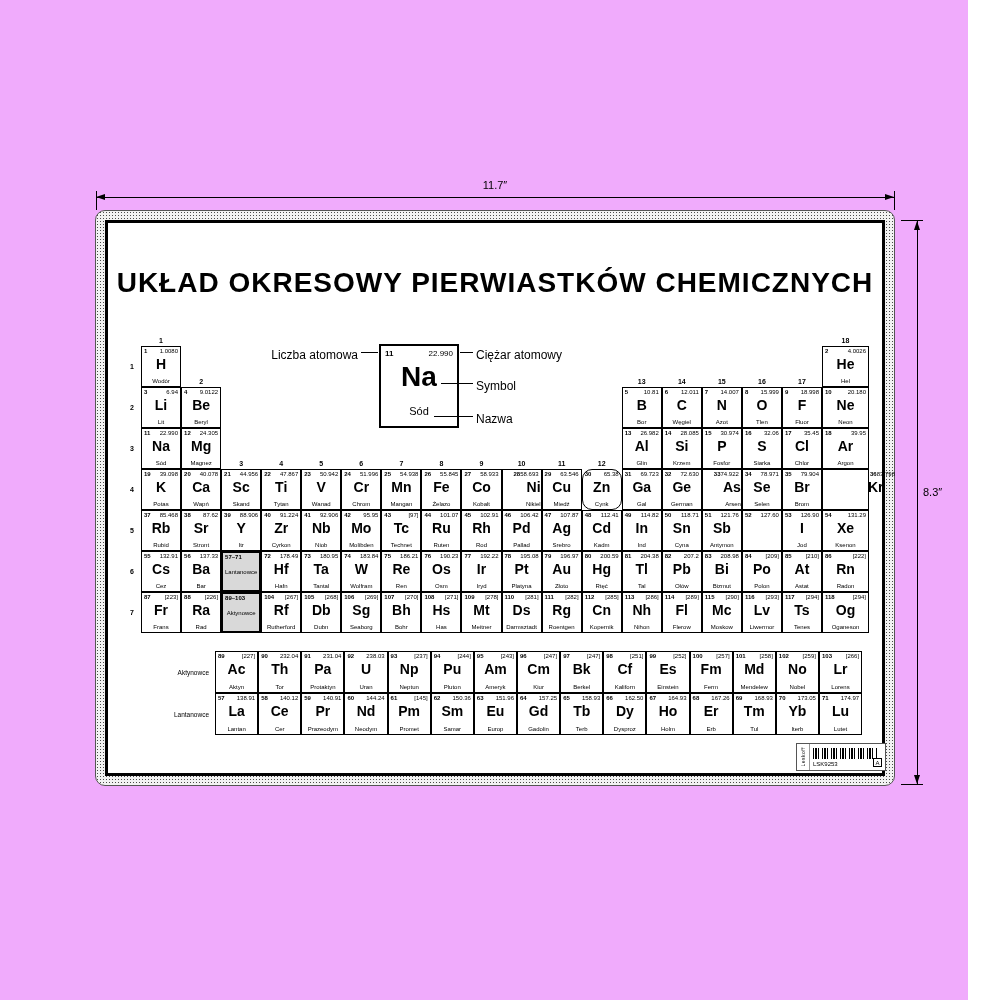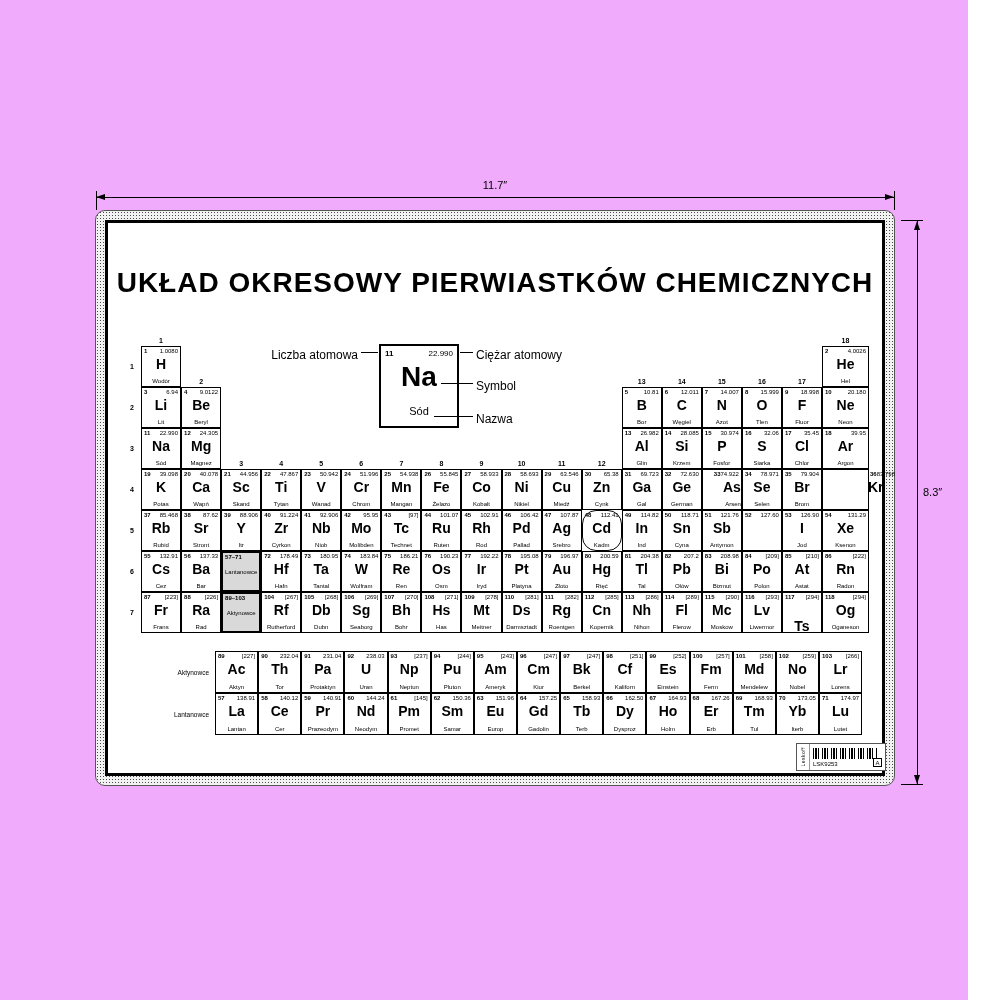--- a/index.html
+++ b/index.html
@@ -348,37 +348,37 @@
             <div class="el-name">Żelazo</div>
           </div>
           <div class="el" style="grid-area: 5 / 10;">
             <div class="el-top">
               <span class="el-num">27</span>
               <span class="el-mass">58.933</span>
             </div>
             <div class="el-sym">Co</div>
             <div class="el-name">Kobalt</div>
           </div>
-          <div class="el" style="grid-area: 5 / 11;">
+          <div class="el" style="grid-area: 5 / 11; align-items: flex-end;">
             <div class="el-top">
               <span class="el-num">28</span>
               <span class="el-mass">58.693</span>
             </div>
             <div class="el-sym">Ni</div>
             <div class="el-name">Nikiel</div>
           </div>
           <div class="el" style="grid-area: 5 / 12;">
             <div class="el-top">
               <span class="el-num">29</span>
               <span class="el-mass">63.546</span>
             </div>
             <div class="el-sym">Cu</div>
             <div class="el-name">Miedź</div>
           </div>
-          <div class="el" style="grid-area: 5 / 13;">
+          <div class="el" style="grid-area: 5 / 13; border-radius: 10px;">
             <div class="el-top">
               <span class="el-num">30</span>
               <span class="el-mass">65.38</span>
             </div>
             <div class="el-sym">Zn</div>
             <div class="el-name">Cynk</div>
           </div>
           <div class="el" style="grid-area: 5 / 14;">
             <div class="el-top">
               <span class="el-num">31</span>
@@ -508,21 +508,21 @@
             <div class="el-name">Pallad</div>
           </div>
           <div class="el" style="grid-area: 6 / 12;">
             <div class="el-top">
               <span class="el-num">47</span>
               <span class="el-mass">107.87</span>
             </div>
             <div class="el-sym">Ag</div>
             <div class="el-name">Srebro</div>
           </div>
-          <div class="el" style="grid-area: 6 / 13; border-radius: 14px;">
+          <div class="el" style="grid-area: 6 / 13;">
             <div class="el-top">
               <span class="el-num">48</span>
               <span class="el-mass">112.41</span>
             </div>
             <div class="el-sym">Cd</div>
             <div class="el-name">Kadm</div>
           </div>
           <div class="el" style="grid-area: 6 / 14;">
             <div class="el-top">
               <span class="el-num">49</span>
@@ -820,21 +820,21 @@
             <div class="el-name">Moskow</div>
           </div>
           <div class="el" style="grid-area: 8 / 17;">
             <div class="el-top">
               <span class="el-num">116</span>
               <span class="el-mass">[293]</span>
             </div>
             <div class="el-sym">Lv</div>
             <div class="el-name">Liwermor</div>
           </div>
-          <div class="el" style="grid-area: 8 / 18; gap: 16px;">
+          <div class="el" style="grid-area: 8 / 18;">
             <div class="el-top">
               <span class="el-num">117</span>
               <span class="el-mass">[294]</span>
             </div>
             <div class="el-sym">Ts</div>
             <div class="el-name">Tenes</div>
           </div>
           <div class="el" style="grid-area: 8 / 19;">
             <div class="el-top">
               <span class="el-num">118</span>

